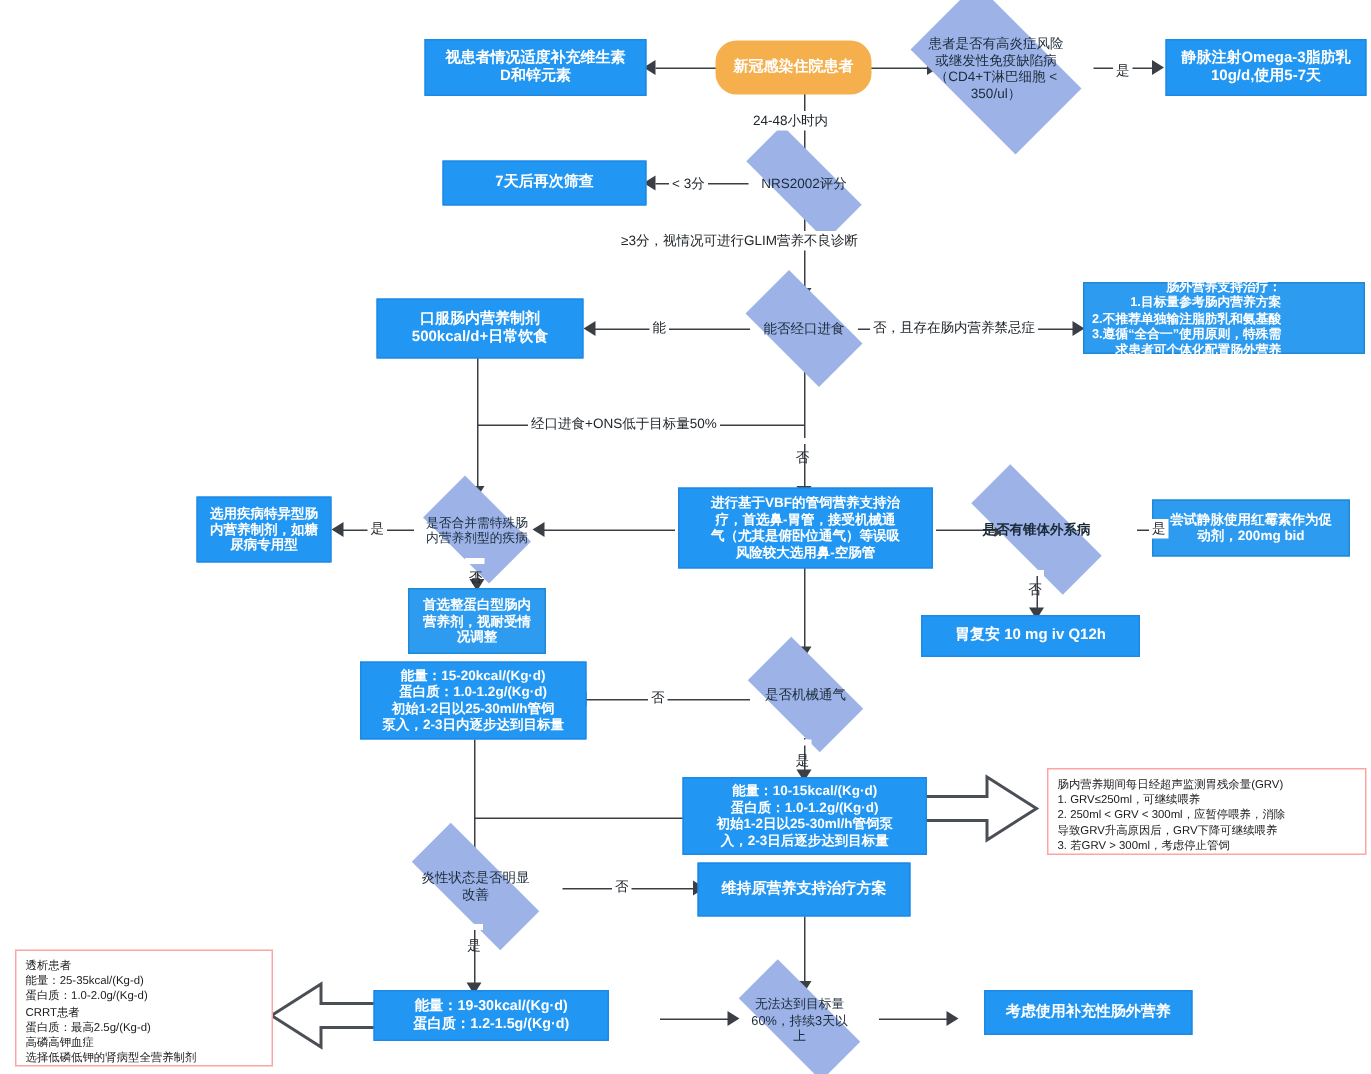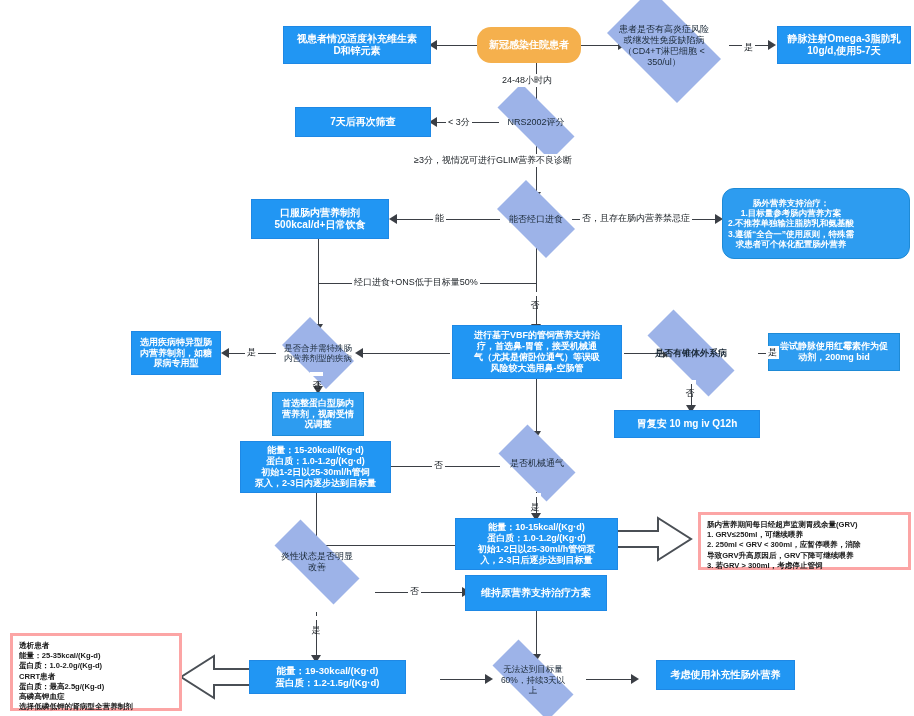--- a/index.html
+++ b/index.html
@@ -58,23 +58,23 @@
   }
   .diamond .dlabel {
     position: relative;
     z-index: 1;
     padding: 0 4px;
   }
   .note {
     position: absolute;
     box-sizing: border-box;
     background: #ffffff;
-    border: 3px solid #fca5a5;
+    border: 1px solid #fca5a5;
     color: #1b1b1b;
-    font-weight: bold;
+    font-weight: normal;
     text-align: left;
     white-space: pre-line;
     line-height: 1.34;
     padding: 5px 6px;
     z-index: 3;
   }
   
   .ln {
     position: absolute;
     background: #3b3f45;
@@ -240,21 +240,21 @@
   </div>
 
   <div class="node diamond" style="left:487px; top:190px; width:98px; height:58px; font-size:9px;">
     <span class="dshape"></span>
     <span class="dlabel">能否经口进食</span>
   </div>
 
   <div class="node rect" style="left:251px; top:199px; width:138px; height:40px; font-size:10px;">口服肠内营养制剂
 500kcal/d+日常饮食</div>
 
-  <div class="node rect-alt" style="left:722px; top:188px; width:188px; height:71px; font-size:8.5px; justify-content:flex-start; text-align:center; padding:3px 5px;border-radius:12px;">肠外营养支持治疗：
+  <div class="node rect-alt" style="left:722px; top:188px; width:188px; height:48px; font-size:8.5px; justify-content:flex-start; text-align:right; padding:3px 5px;">肠外营养支持治疗：
 1.目标量参考肠内营养方案
 2.不推荐单独输注脂肪乳和氨基酸
 3.遵循“全合一”使用原则，特殊需
 求患者可个体化配置肠外营养</div>
 
   <div class="node rect" style="left:452px; top:325px; width:170px; height:54px; font-size:9px;">进行基于VBF的管饲营养支持治
 疗，首选鼻-胃管，接受机械通
 气（尤其是俯卧位通气）等误吸
 风险较大选用鼻-空肠管</div>
 
@@ -296,21 +296,21 @@
 蛋白质：1.0-1.2g/(Kg·d)
 初始1-2日以25-30ml/h管饲泵
 入，2-3日后逐步达到目标量</div>
 
   <div class="note" style="left:698px; top:512px; width:213px; height:58px; font-size:7.6px;">肠内营养期间每日经超声监测胃残余量(GRV)
 1. GRV≤250ml，可继续喂养
 2. 250ml &lt; GRV &lt; 300ml，应暂停喂养，消除
 导致GRV升高原因后，GRV下降可继续喂养
 3. 若GRV &gt; 300ml，考虑停止管饲</div>
 
-  <div class="node diamond" style="left:258px; top:536px; width:118px; height:52px; font-size:9px;">
+  <div class="node diamond" style="left:258px; top:565px; width:118px; height:52px; font-size:9px;">
     <span class="dshape"></span>
     <span class="dlabel">炎性状态是否明显
 改善</span>
   </div>
 
   <div class="node rect" style="left:465px; top:575px; width:142px; height:36px; font-size:10px;">维持原营养支持治疗方案</div>
 
   <div class="node rect" style="left:249px; top:660px; width:157px; height:34px; font-size:9.5px;">能量：19-30kcal/(Kg·d)
 蛋白质：1.2-1.5g/(Kg·d)</div>
 

